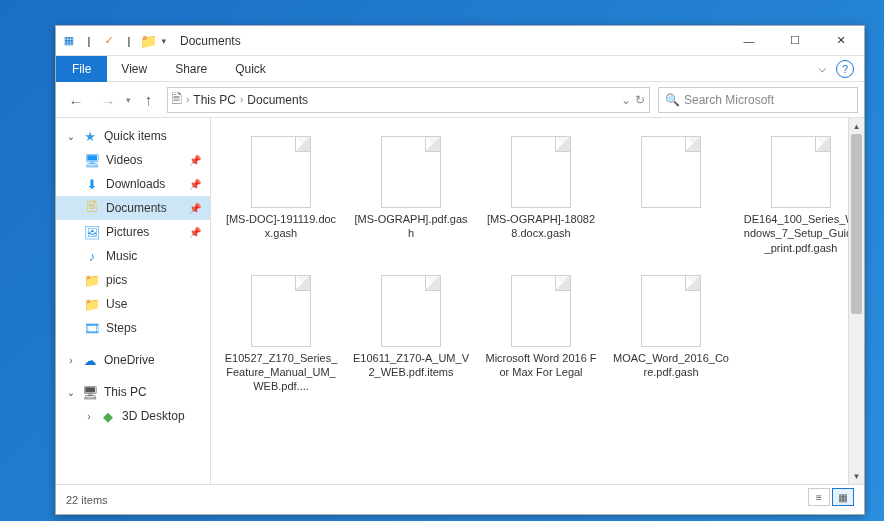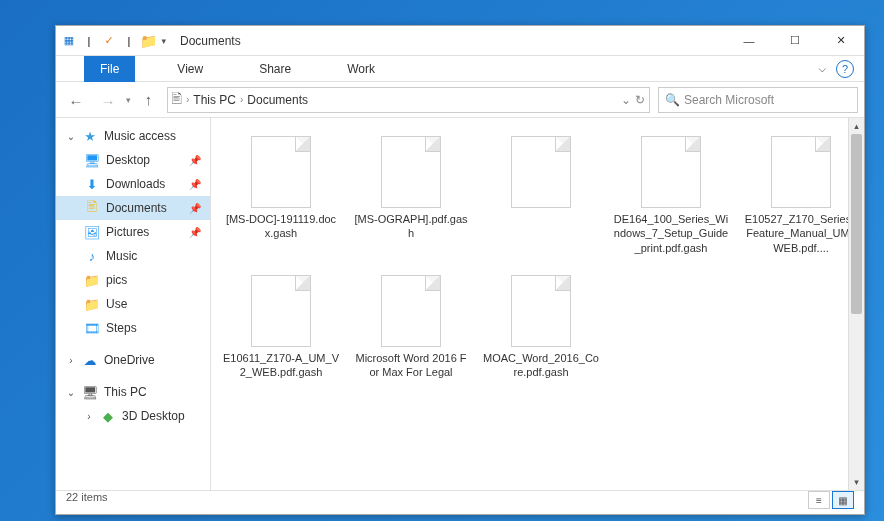--- a/index.html
+++ b/index.html
@@ -12,21 +12,21 @@
 .tb-icon { width: 18px; height: 18px; display: flex; align-items: center; justify-content: center; font-size: 11px; }
 .tb-icon.blue { color: #1976d2; }
 .tb-icon.orange { color: #e67e22; }
 .tb-folder { color: #f4c542; font-size: 14px; }
 .tb-chev { font-size: 9px; color: #555; margin-left: 2px; }
 .titlebar-title { margin-left: 10px; font-size: 12px; color: #333; }
 .titlebar-controls { margin-left: auto; display: flex; }
 .tb-btn { width: 46px; height: 30px; display: flex; align-items: center; justify-content: center; font-size: 11px; color: #333; }
 
 .ribbon { height: 26px; display: flex; align-items: center; background: #fff; border-bottom: 1px solid #e0e0e0; }
-.ribbon-tab { padding: 0 14px; height: 26px; display: flex; align-items: center; font-size: 12px; color: #333; margin-left: 28px; }
+.ribbon-tab { padding: 0 14px; height: 26px; display: flex; align-items: center; font-size: 12px; color: #333; }
 .ribbon-tab.file { background: #1976d2; color: #fff; font-weight: 400; padding: 0 16px; }
 .ribbon-right { margin-left: auto; display: flex; align-items: center; gap: 10px; padding-right: 10px; }
 .ribbon-caret { font-size: 10px; color: #555; }
 .ribbon-help { width: 18px; height: 18px; border: 1px solid #1976d2; border-radius: 50%; color: #1976d2; display: flex; align-items: center; justify-content: center; font-size: 11px; }
 
 .nav-row { height: 36px; display: flex; align-items: center; padding: 0 6px; gap: 4px; background: #fff; border-bottom: 1px solid #e0e0e0; }
 .nav-btn { width: 28px; height: 28px; display: flex; align-items: center; justify-content: center; font-size: 15px; color: #666; }
 .nav-btn.disabled { color: #bbb; }
 .nav-chev { font-size: 9px; color: #888; }
 .breadcrumb { flex: 1; height: 26px; border: 1px solid #ccc; display: flex; align-items: center; padding: 0 4px; gap: 4px; font-size: 12px; color: #333; }
@@ -58,21 +58,21 @@
 .ic-3d { color: #4caf50; }
 
 .content { flex: 1; overflow: auto; padding: 14px 10px; position: relative; }
 .file-grid { display: grid; grid-template-columns: repeat(5, 120px); gap: 12px 10px; }
 .file-item { display: flex; flex-direction: column; align-items: center; padding: 4px; }
 .file-icon { width: 60px; height: 72px; background: #fff; border: 1px solid #d0d0d0; position: relative; margin-bottom: 4px; }
 .file-icon::before { content: ""; position: absolute; top: 0; right: 0; border-top: 14px solid #f5f5f5; border-left: 14px solid transparent; }
 .file-icon::after { content: ""; position: absolute; top: 0; right: 0; width: 14px; height: 14px; border-bottom: 1px solid #d0d0d0; border-left: 1px solid #d0d0d0; background: linear-gradient(135deg, transparent 48%, #e5e5e5 50%); }
 .file-label { font-size: 11px; color: #333; text-align: center; width: 116px; line-height: 1.3; word-break: break-all; max-height: 57px; overflow: hidden; }
 
-.statusbar { height: 24px; border-top: 1px solid #e0e0e0; display: flex; align-items: flex-start; padding: 0 10px; font-size: 11px; color: #555; background: #fff; }
+.statusbar { height: 30px; border-top: 1px solid #e0e0e0; display: flex; align-items: flex-end; padding: 8px 10px; font-size: 11px; color: #555; background: #fff; }
 .statusbar-right { margin-left: auto; display: flex; gap: 2px; }
 .view-btn { width: 22px; height: 18px; border: 1px solid #ccc; display: flex; align-items: center; justify-content: center; font-size: 10px; }
 .view-btn.active { border-color: #1976d2; background: #e3f2fd; }
 
 .watermark { position: absolute; top: 50%; left: 50%; transform: translate(-50%, -50%) rotate(-4deg); font-size: 54px; font-weight: 300; color: rgba(120,180,220,0.35); letter-spacing: 2px; pointer-events: none; white-space: nowrap; font-family: Arial, sans-serif; font-style: italic; }
 
 .scrollbar-v { position: absolute; right: 0; top: 0; bottom: 0; width: 16px; background: #f0f0f0; border-left: 1px solid #ddd; }
 .scroll-arrow { height: 16px; display: flex; align-items: center; justify-content: center; font-size: 9px; color: #555; }
 .scroll-thumb { position: absolute; top: 16px; left: 2px; right: 2px; height: 180px; background: #c0c0c0; border-radius: 2px; }
 </style>
@@ -97,21 +97,21 @@
       <div class="tb-btn">—</div>
       <div class="tb-btn">☐</div>
       <div class="tb-btn close">✕</div>
     </div>
   </div>
 
   <div class="ribbon">
     <div class="ribbon-tab file">File</div>
     <div class="ribbon-tab">View</div>
     <div class="ribbon-tab">Share</div>
-    <div class="ribbon-tab">Work</div>
+    <div class="ribbon-tab">Quick</div>
     <div class="ribbon-right">
       <span class="ribbon-caret">⌵</span>
       <span class="ribbon-help">?</span>
     </div>
   </div>
 
   <div class="nav-row">
     <div class="nav-btn">←</div>
     <div class="nav-btn disabled">→</div>
     <span class="nav-chev">▾</span>
@@ -131,25 +131,25 @@
       <span class="sicon">🔍</span>
       <span>Search Microsoft</span>
     </div>
   </div>
 
   <div class="body-area">
     <div class="nav-pane">
       <div class="nav-item">
         <span class="nav-expand">⌄</span>
         <span class="ni-icon ic-star">★</span>
-        <span>Music access</span>
+        <span>Quick items</span>
       </div>
       <div class="nav-item child">
         <span class="ni-icon ic-desktop">🖥</span>
-        <span>Desktop</span>
+        <span>Videos</span>
         <span class="nav-pin">📌</span>
       </div>
       <div class="nav-item child">
         <span class="ni-icon ic-download">⬇</span>
         <span>Downloads</span>
         <span class="nav-pin">📌</span>
       </div>
       <div class="nav-item child selected">
         <span class="ni-icon ic-doc">🖹</span>
         <span>Documents</span>
@@ -200,32 +200,36 @@
         <div class="file-item">
           <div class="file-icon"></div>
           <div class="file-label">[MS-DOC]-191119.docx.gash</div>
         </div>
         <div class="file-item">
           <div class="file-icon"></div>
           <div class="file-label">[MS-OGRAPH].pdf.gash</div>
         </div>
         <div class="file-item">
           <div class="file-icon"></div>
+          <div class="file-label">[MS-OGRAPH]-180828.docx.gash</div>
+        </div>
+        <div class="file-item">
+          <div class="file-icon"></div>
         </div>
         <div class="file-item">
           <div class="file-icon"></div>
           <div class="file-label">DE164_100_Series_Windows_7_Setup_Guide_print.pdf.gash</div>
         </div>
         <div class="file-item">
           <div class="file-icon"></div>
           <div class="file-label">E10527_Z170_Series_Feature_Manual_UM_WEB.pdf....</div>
         </div>
         <div class="file-item">
           <div class="file-icon"></div>
-          <div class="file-label">E10611_Z170-A_UM_V2_WEB.pdf.gash</div>
+          <div class="file-label">E10611_Z170-A_UM_V2_WEB.pdf.items</div>
         </div>
         <div class="file-item">
           <div class="file-icon"></div>
           <div class="file-label">Microsoft Word 2016 For Max For Legal</div>
         </div>
         <div class="file-item">
           <div class="file-icon"></div>
           <div class="file-label">MOAC_Word_2016_Core.pdf.gash</div>
         </div>
       </div>

